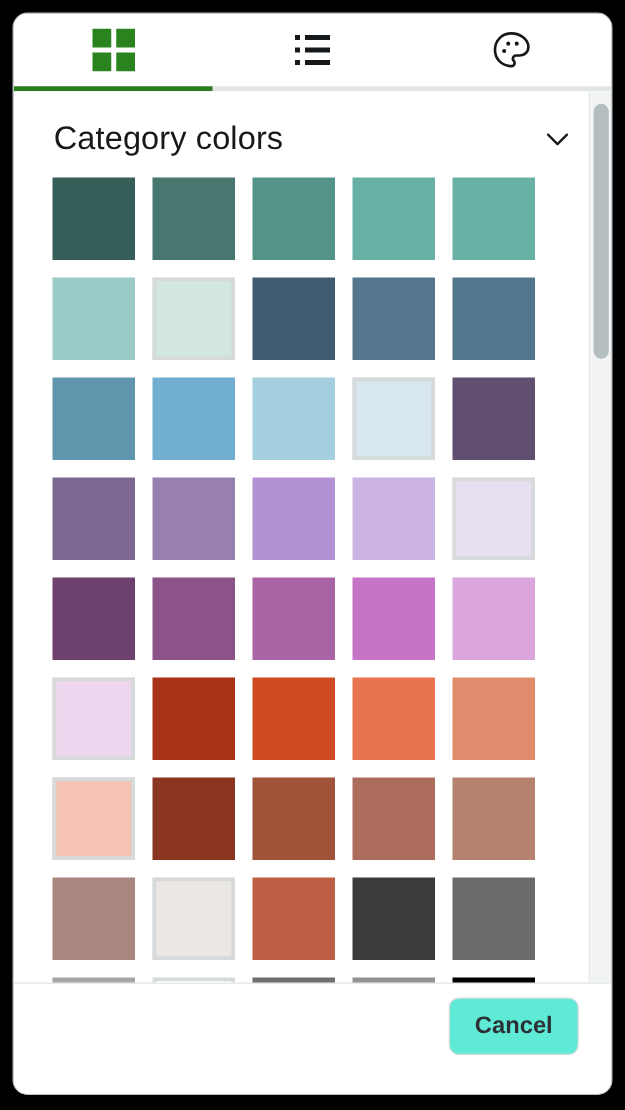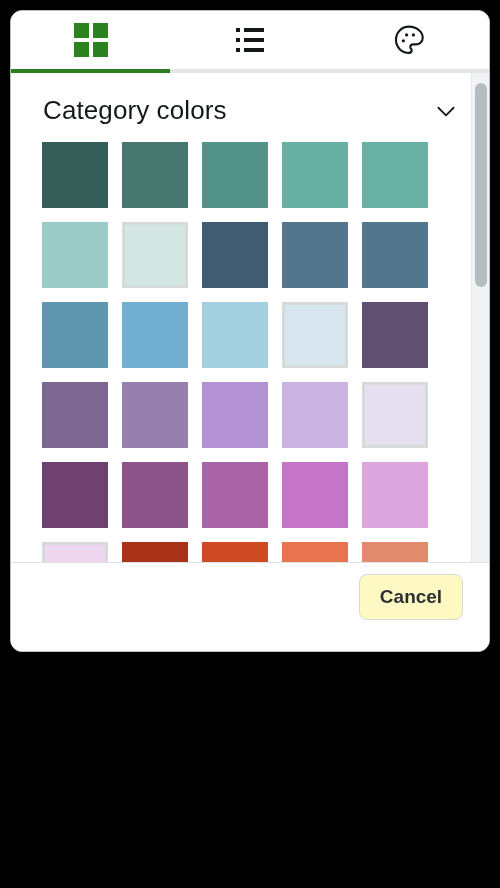--- a/index.html
+++ b/index.html
@@ -10,21 +10,21 @@
     background: #000000;
     font-family: "Liberation Sans", sans-serif;
     overflow: hidden;
   }
 
   #app-window {
     position: absolute;
     left: 10px;
     top: 10px;
     width: 480px;
-    height: 642px;
+    height: 866px;
     background: #ffffff;
     border-radius: 12px;
     border: 1px solid #b9c0c4;
     box-sizing: border-box;
     overflow: hidden;
     display: flex;
     flex-direction: column;
   }
 
   
@@ -144,21 +144,21 @@
     justify-content: flex-end;
     gap: 14px;
     padding: 0 26px 20px 0;
     box-sizing: border-box;
   }
   .btn {
     min-width: 104px;
     height: 46px;
     border-radius: 8px;
     border: 1px solid #d5d9dc;
-    background: #fef9c3;
+    background: #5eead4;
     font-size: 19px;
     font-weight: 700;
     display: flex;
     align-items: center;
     justify-content: center;
     cursor: pointer;
     padding: 0 18px;
     box-sizing: border-box;
   }
   .btn-cancel { color: #2c3034; }

